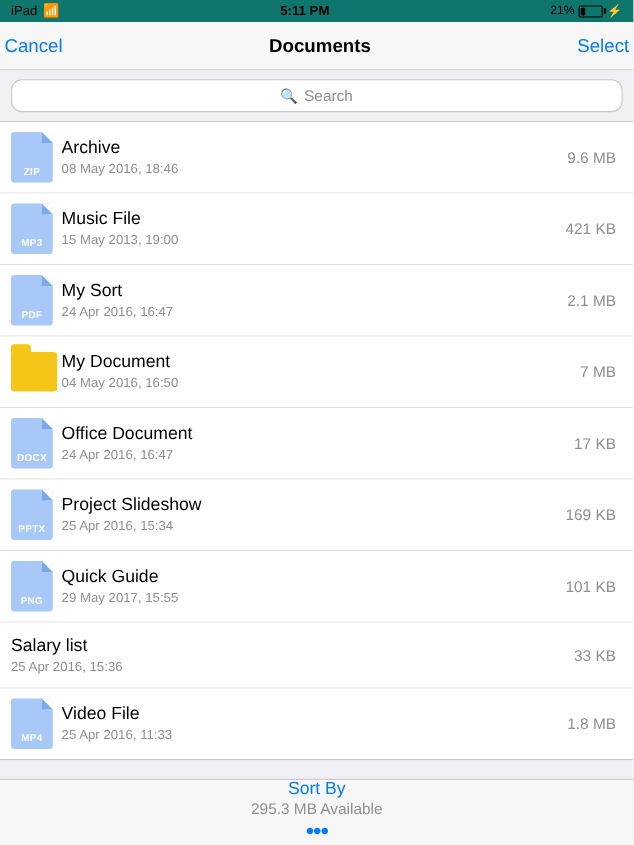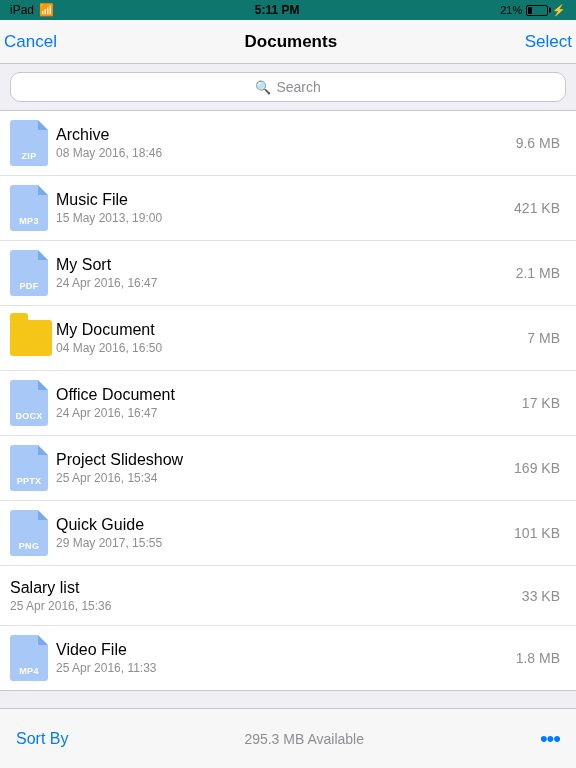--- a/index.html
+++ b/index.html
@@ -189,20 +189,21 @@
     .bottom-area {
       position: absolute;
       bottom: 0; left: 0; right: 0;
       height: 60px;
       background: #f7f7f7;
       border-top: 1px solid #c8c8cc;
       display: flex;
       align-items: center;
       justify-content: space-between;
       padding: 0 16px;
+      flex-direction: column;
     }
     .sort-by {
       color: #007aff;
       font-size: 16px;
       cursor: pointer;
     }
     .available-text {
       font-size: 14px;
       color: #8e8e93;
     }

